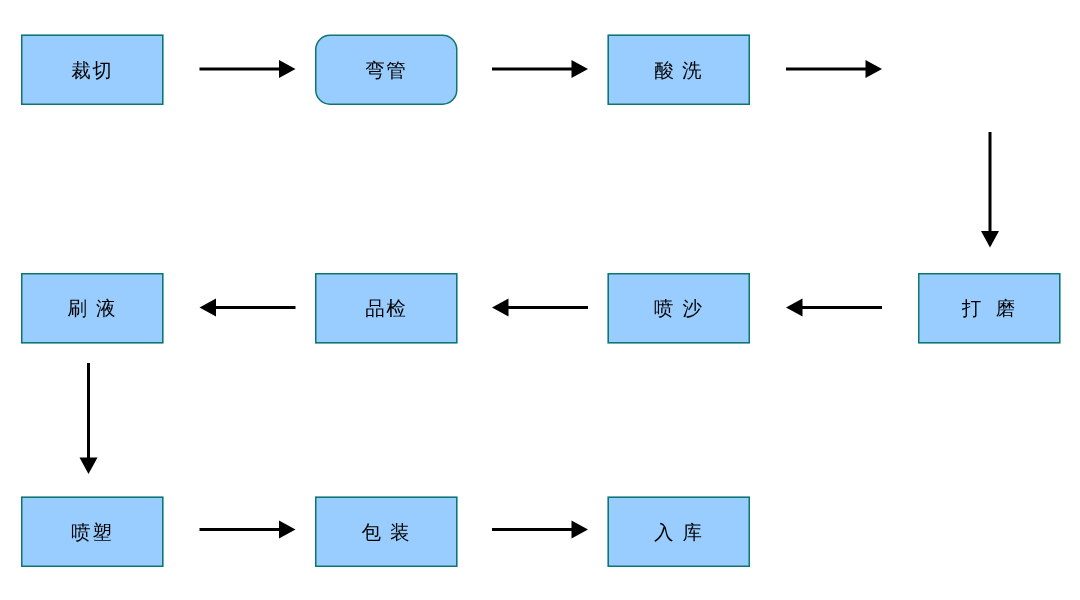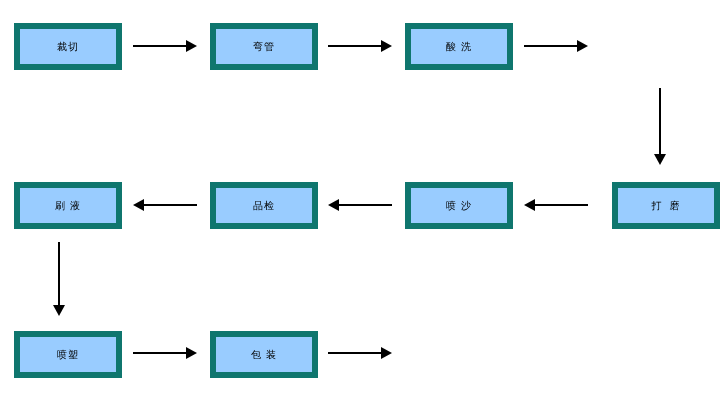--- a/index.html
+++ b/index.html
@@ -10,29 +10,29 @@
   }
   .canvas {
     position: relative;
     width: 720px;
     height: 400px;
     background: #ffffff;
     overflow: hidden;
   }
   .node {
     position: absolute;
-    width: 108px;
+    width: 95px;
     height: 47px;
     box-sizing: border-box;
     background: #99CCFF;
-    border: 6px solid #0f766e;
+    border: 1px solid #0f766e;
     display: flex;
     align-items: center;
     justify-content: center;
-    font-size: 10px;
+    font-size: 13px;
     color: #000000;
     letter-spacing: 1px;
     white-space: pre;
   }
   .arrow {
     position: absolute;
   }
   .arrow .shaft {
     position: absolute;
     background: #000000;
@@ -80,30 +80,31 @@
     border-right: 6px solid transparent;
     border-top: 11px solid #000000;
   }
 </style>
 </head>
 <body>
 
 <div class="canvas">
 
   <div class="node" style="left:14px; top:23px;">裁切</div>
-  <div class="node" style="left:210px; top:23px;">弯管</div>
-  <div class="node" style="left:405px; top:23px;">酸 洗</div>
+  <div class="node" style="left:210px; top:23px;border-radius:10px;">弯管</div>
+  <div class="node" style="left:405px; top:23px;font-family:Liberation Serif, serif;">酸 洗</div>
 
   <div class="node" style="left:14px; top:182px;text-align:right;">刷 液</div>
   <div class="node" style="left:405px; top:182px;">喷 沙</div>
   <div class="node" style="left:210px; top:182px;">品检</div>
   <div class="node" style="left:612px; top:182px;font-family:Liberation Mono, monospace;">打 磨</div>
 
   <div class="node" style="left:210px; top:331px;">包 装</div>
   <div class="node" style="left:14px; top:331px;">喷塑</div>
+  <div class="node" style="left:405px; top:331px;">入 库</div>
 
   <div class="arrow h right" style="left:133px; top:40px; width:64px;">
     <span class="shaft"></span>
     <span class="head"></span>
   </div>
   <div class="arrow h right" style="left:328px; top:40px; width:64px;">
     <span class="shaft"></span>
     <span class="head"></span>
   </div>
   <div class="arrow h right" style="left:524px; top:40px; width:64px;">

